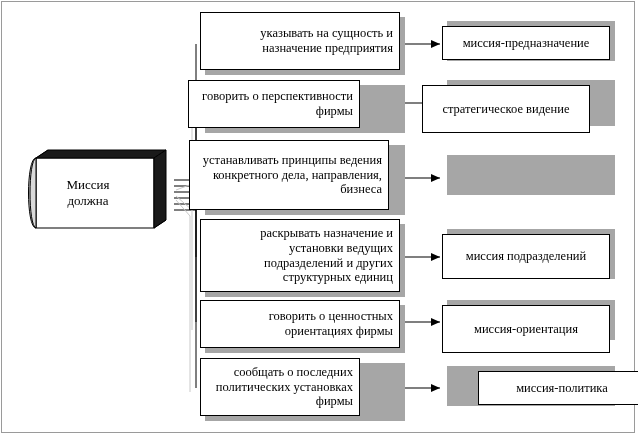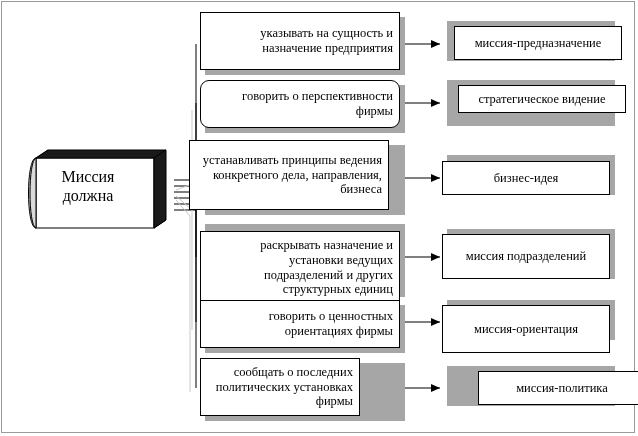--- a/index.html
+++ b/index.html
@@ -77,28 +77,28 @@
     position: absolute;
     left: 26px;
     top: 148px;
     width: 148px;
     height: 90px;
     z-index: 4;
   }
   .prism-label {
     position: absolute;
     left: 36px;
-    top: 160px;
+    top: 167px;
     width: 104px;
     height: 52px;
     display: flex;
     align-items: center;
     justify-content: center;
     text-align: center;
-    font-size: 16px;
+    font-size: 13px;
     line-height: 1.2;
     color: #000000;
     z-index: 5;
   }
 </style>
 </head>
 <body>
 
 <div id="canvas">
 
@@ -159,42 +159,41 @@
     <div>
       <div>Миссия</div>
       <div>должна</div>
     </div>
   </div>
 
   <div class="mshadow" style="left:205px; top:17px; width:200px; height:58px;"></div>
   <div class="mbox" style="left:200px; top:12px; width:200px; height:58px;">указывать на сущность и назначение предприятия</div>
 
   <div class="mshadow" style="left:205px; top:85px; width:200px; height:48px;"></div>
-  <div class="mbox" style="left:200px; top:80px; width:200px; height:48px;border-radius:9px;">говорить о перспективности фирмы</div>
+  <div class="mbox" style="left:188px; top:80px; width:172px; height:48px;">говорить о перспективности фирмы</div>
 
   <div class="mshadow" style="left:205px; top:145px; width:200px; height:70px;"></div>
   <div class="mbox" style="left:189px; top:140px; width:200px; height:70px;">устанавливать принципы ведения конкретного дела, направления, бизнеса</div>
 
   <div class="mshadow" style="left:205px; top:224px; width:200px; height:73px;"></div>
-  <div class="mbox" style="left:200px; top:219px; width:200px; height:73px;margin-top:12px;">раскрывать назначение и установки ведущих подразделений и других структурных единиц</div>
+  <div class="mbox" style="left:200px; top:219px; width:200px; height:73px;">раскрывать назначение и установки ведущих подразделений и других структурных единиц</div>
 
   <div class="mshadow" style="left:205px; top:305px; width:200px; height:48px;"></div>
   <div class="mbox" style="left:200px; top:300px; width:200px; height:48px;">говорить о ценностных ориентациях фирмы</div>
 
   <div class="mshadow" style="left:205px; top:363px; width:200px; height:58px;"></div>
   <div class="mbox" style="left:200px; top:358px; width:160px; height:58px;">сообщать о последних политических установках фирмы</div>
 
   <div class="mshadow" style="left:447px; top:21px; width:168px; height:40px;"></div>
-  <div class="rbox" style="left:442px; top:26px; width:168px; height:34px;margin-left:12px;">миссия-предназначение</div>
+  <div class="rbox" style="left:442px; top:26px; width:168px; height:34px;">миссия-предназначение</div>
 
   <div class="mshadow" style="left:447px; top:80px; width:168px; height:46px;"></div>
-  <div class="rbox" style="left:458px; top:85px; width:168px; height:28px;font-family:Liberation Serif, serif;">стратегическое видение</div>
+  <div class="rbox" style="left:422px; top:85px; width:168px; height:48px;font-family:Liberation Serif, serif;">стратегическое видение</div>
 
   <div class="mshadow" style="left:447px; top:155px; width:168px; height:40px;"></div>
-  <div class="rbox" style="left:442px; top:161px; width:168px; height:34px;">бизнес-идея</div>
 
   <div class="mshadow" style="left:447px; top:229px; width:168px; height:50px;"></div>
   <div class="rbox" style="left:442px; top:234px; width:168px; height:45px;">миссия подразделений</div>
 
   <div class="mshadow" style="left:447px; top:300px; width:168px; height:40px;"></div>
   <div class="rbox" style="left:442px; top:305px; width:168px; height:48px;">миссия-ориентация</div>
 
   <div class="mshadow" style="left:447px; top:366px; width:168px; height:40px;"></div>
   <div class="rbox" style="left:442px; top:371px; width:168px; height:34px;margin-left:36px;">миссия-политика</div>
 

